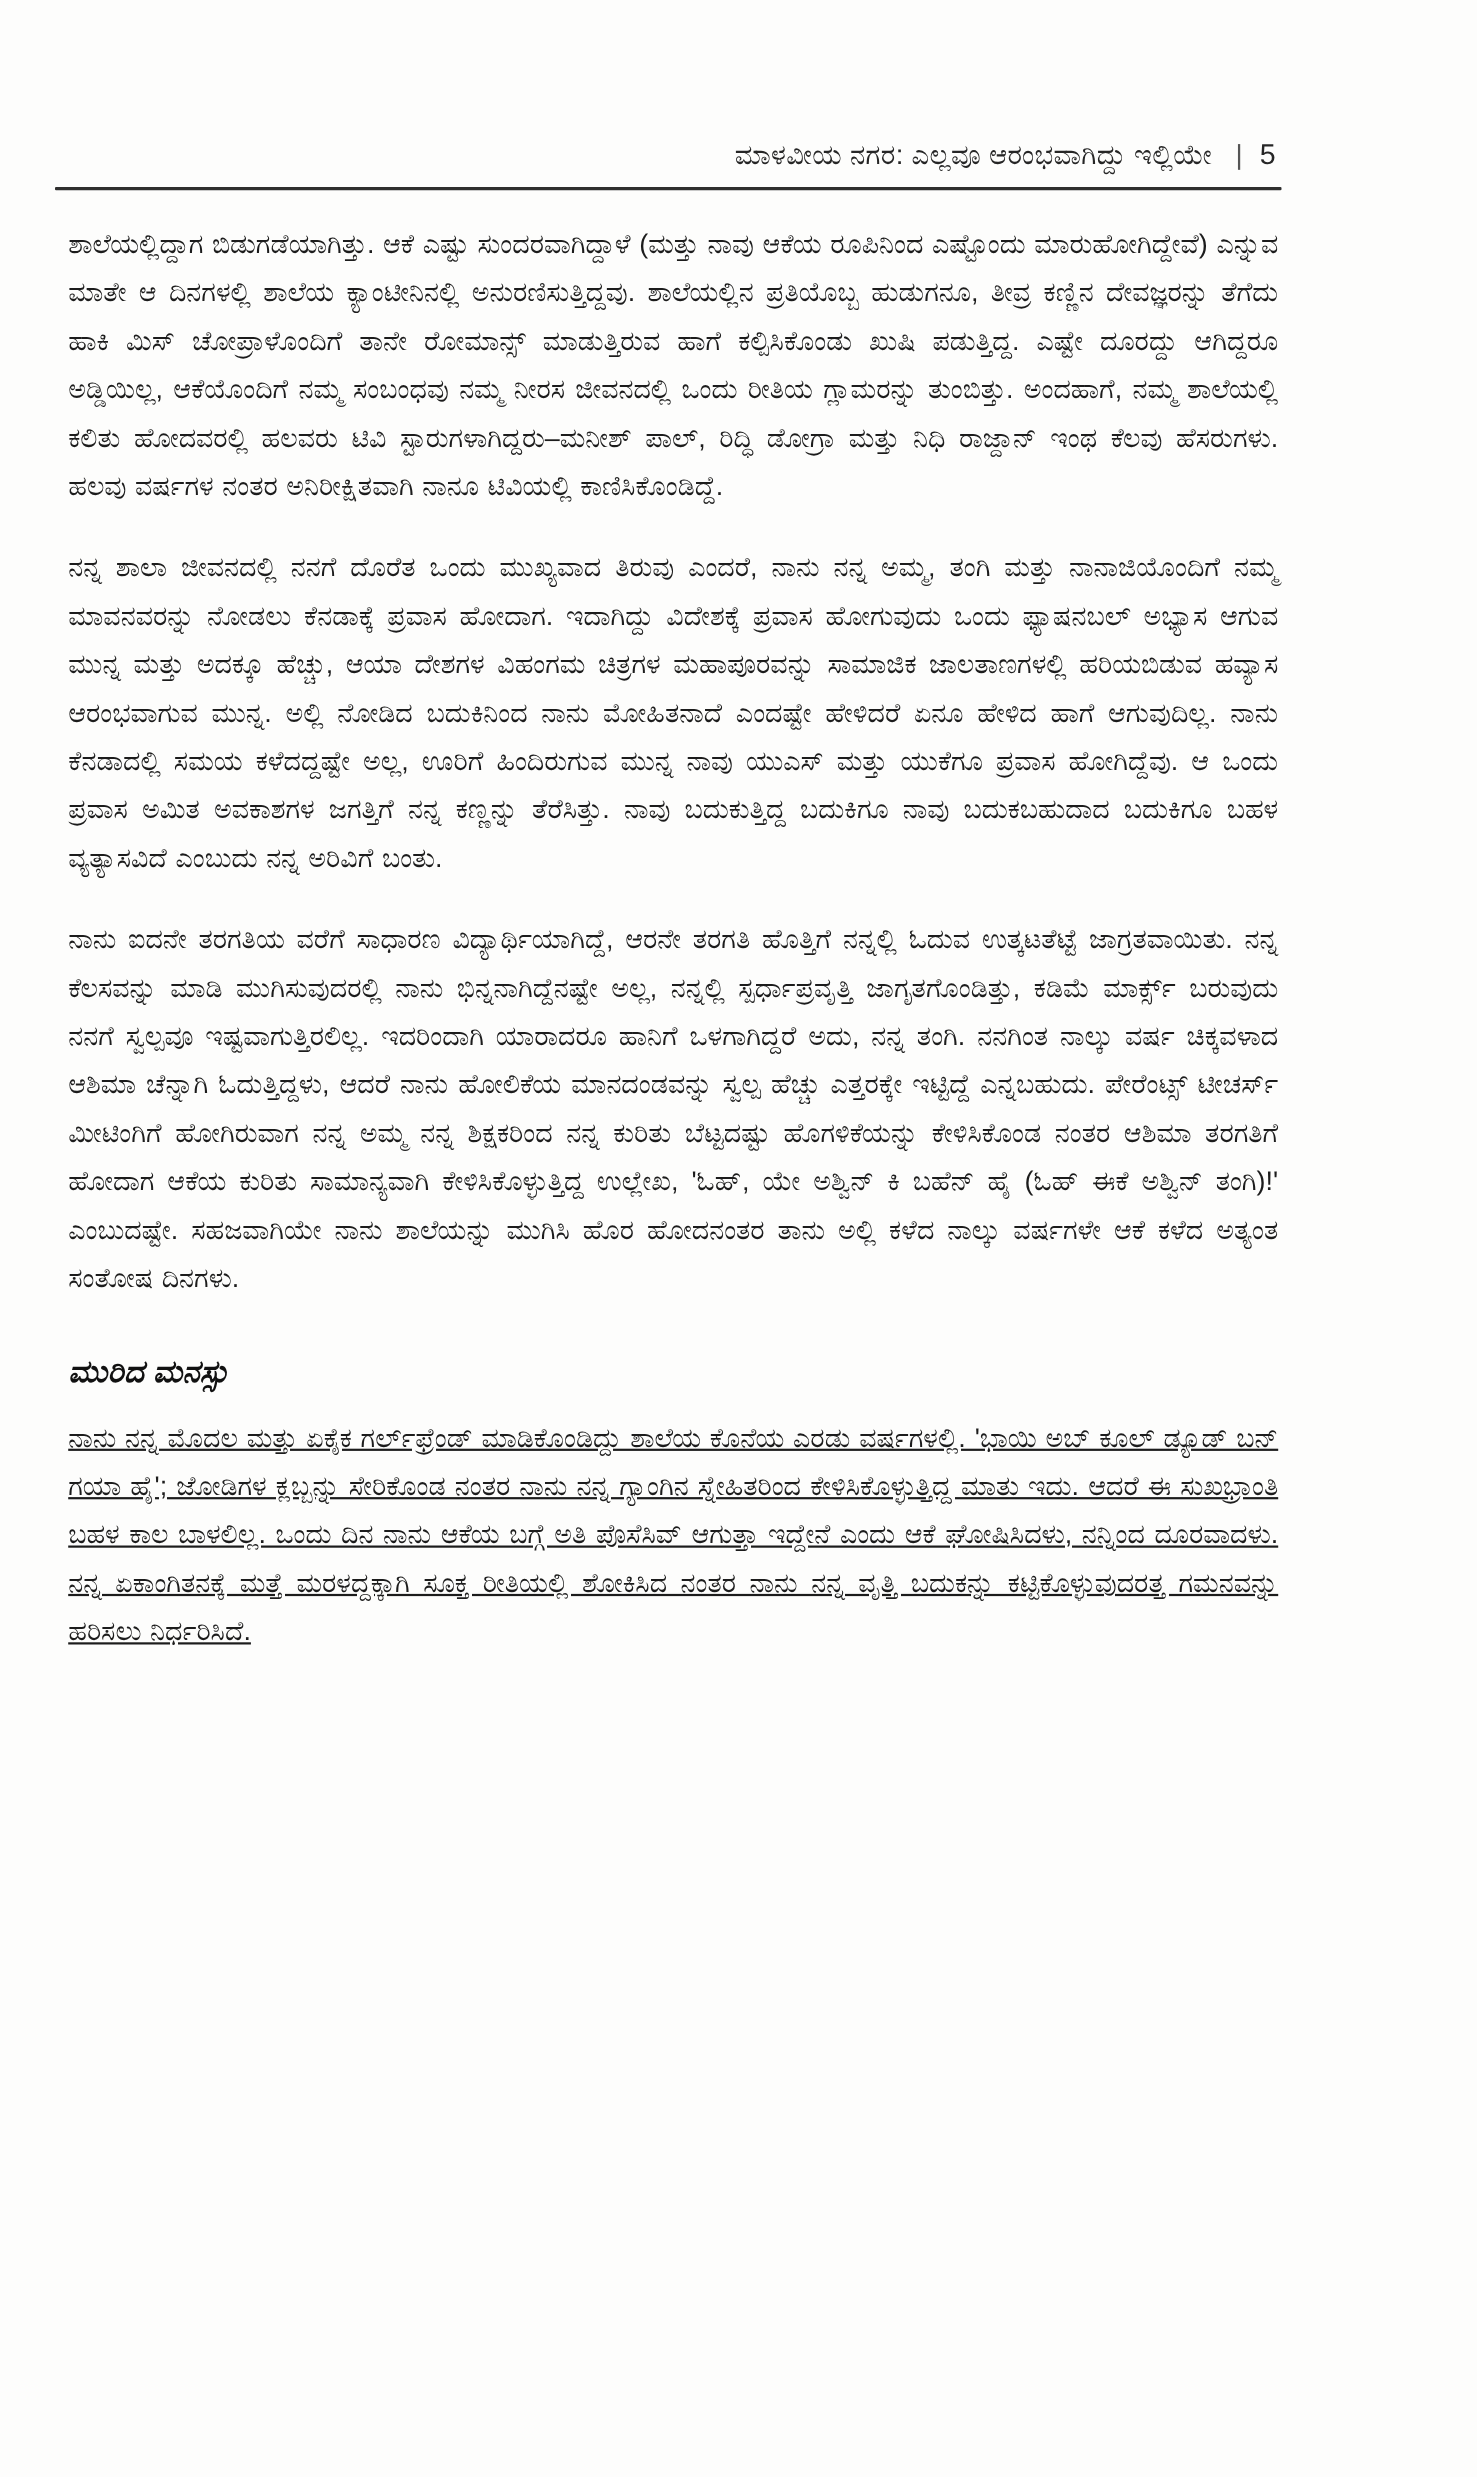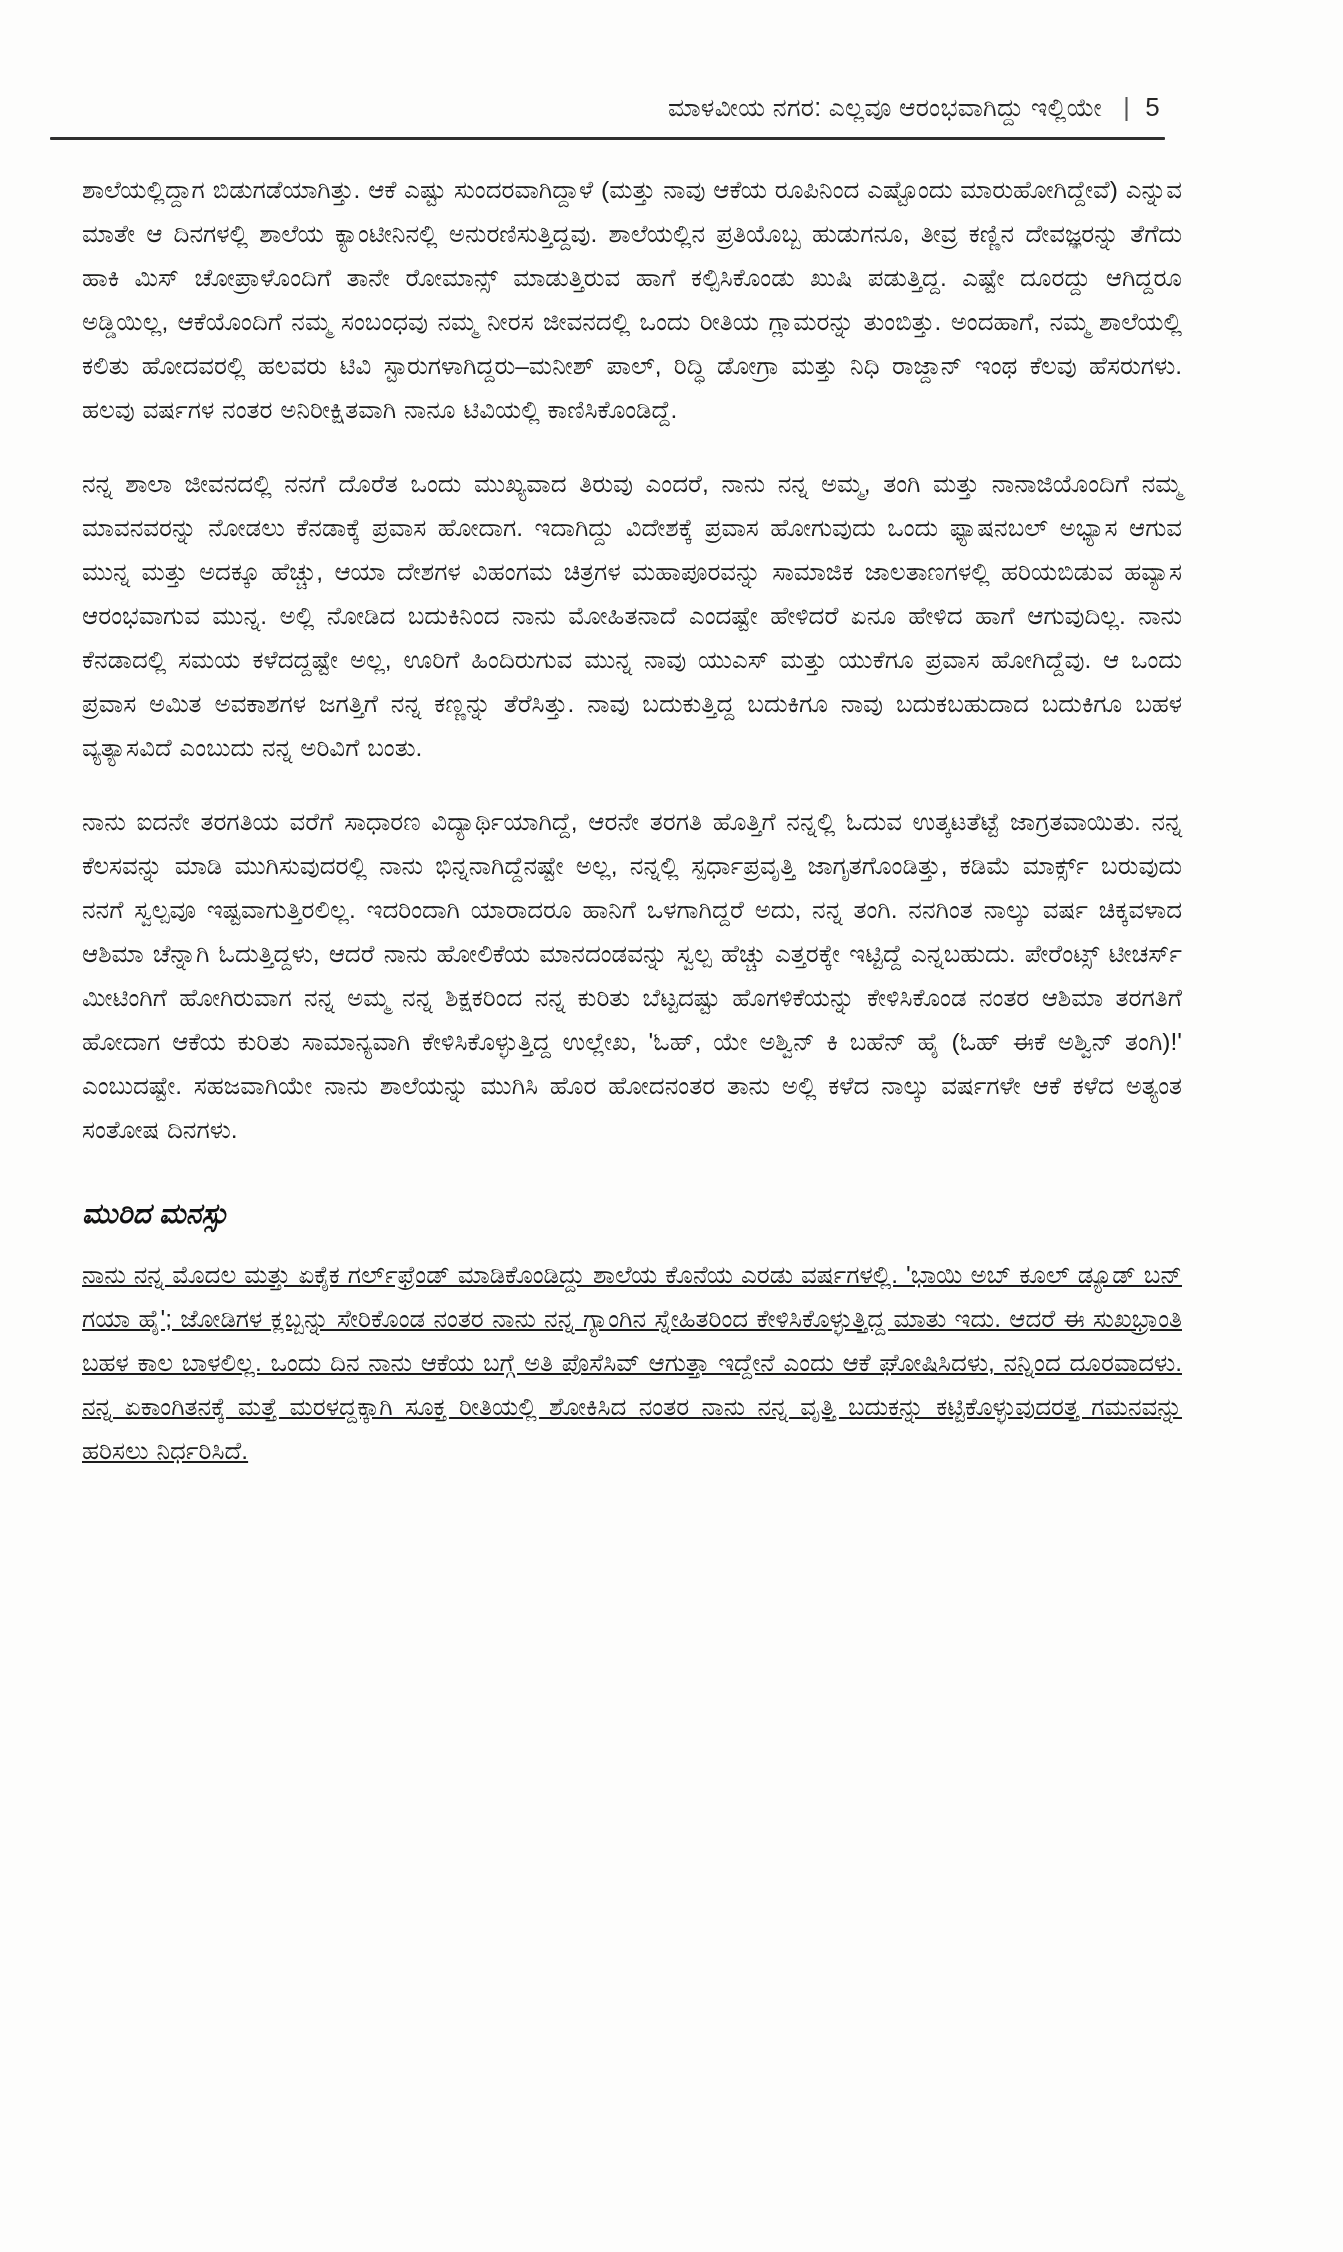--- a/index.html
+++ b/index.html
@@ -19,21 +19,21 @@
     position: absolute;
     left: 0;
     top: 0;
     width: 1343px;
     height: 2252px;
     background: #fdfdfc;
   }
   .page-inner {
     position: absolute;
     left: 62px;
-    top: 92px;
+    top: 125px;
     width: 1130px;
   }
   .header {
     text-align: right;
     font-size: 25px;
     letter-spacing: 0.3px;
     color: #262626;
     padding-right: 32px;
     white-space: nowrap;
   }
@@ -49,21 +49,20 @@
     margin-top: 14px;
     margin-left: -12px;
     width: 1115px;
     height: 3px;
     background: #2f2f2f;
     border-radius: 1px;
   }
   .body-col {
     margin-top: 28px;
     width: 1100px;
-    margin-left: 20px;
   }
   p.para {
     margin: 0 0 30px 0;
     font-size: 24.5px;
     line-height: 44px;
     text-align: justify;
     text-justify: inter-word;
     color: #1c1c1c;
     word-spacing: 1px;
   }

